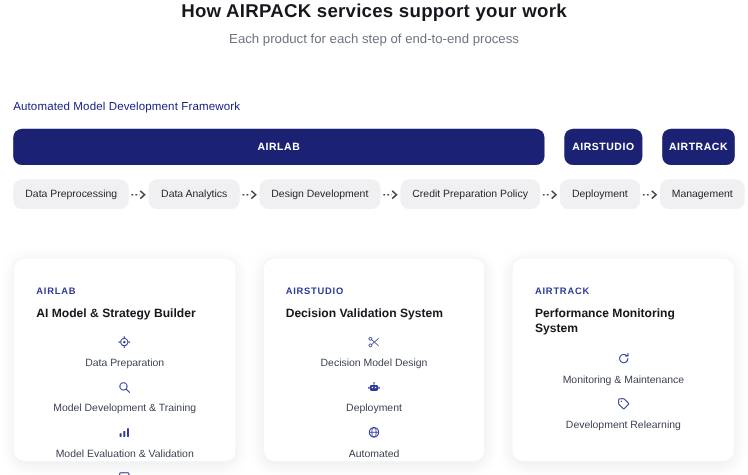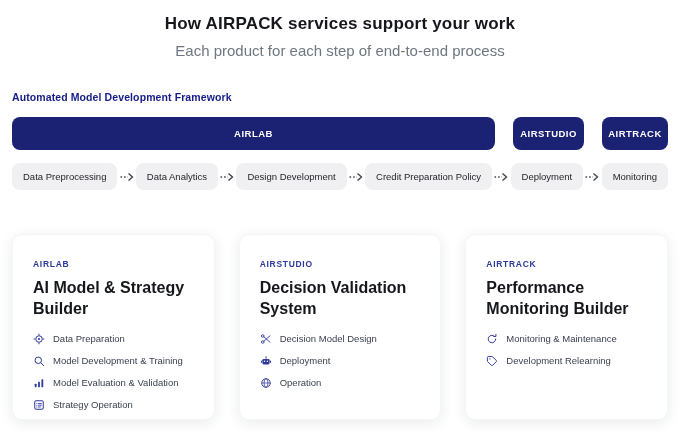--- a/index.html
+++ b/index.html
@@ -14,28 +14,28 @@
   html,body{width:680px;height:432px;}
   body{
     background:#fff;
     font-family:"Liberation Sans", sans-serif;
     position:relative;
     overflow:hidden;
   }
   .page{position:relative;width:680px;height:432px;}
 
   
-  .header{position:absolute;top:14px;left:0;right:0;text-align:center;}
+  .header{position:absolute;top:0;left:0;right:0;text-align:center;}
   .page-title{font-size:17px;font-weight:bold;color:var(--title);letter-spacing:.2px;}
-  .page-subtitle{font-size:15px;color:var(--muted);margin-top:8px;}
+  .page-subtitle{font-size:12px;color:var(--muted);margin-top:8px;}
 
   
   .framework-label{
     position:absolute;top:91px;left:12px;
-    font-size:10.5px;font-weight:bold;color:#141c86;letter-spacing:.1px;
+    font-size:10.5px;font-weight:normal;color:#141c86;letter-spacing:.1px;
   }
 
   
   .bars{position:absolute;top:117px;left:12px;right:12px;display:flex;gap:18px;height:33px;}
   .product-bar{
     background:var(--navy);color:#fff;border-radius:8px;
     display:flex;align-items:center;justify-content:center;
     font-size:9.5px;font-weight:bold;letter-spacing:.5px;cursor:pointer;
   }
   .product-bar.main{flex:1;}
@@ -53,23 +53,23 @@
   .flow-arrow{flex:0 0 auto;color:#41464e;margin:0 2px;display:block;}
 
   
   .cards{position:absolute;top:234px;left:12px;right:12px;height:186px;display:flex;gap:24px;}
   .card{
     flex:1;background:#fff;border-radius:10px;border:1px solid #f4f5f7;
     box-shadow:0 3px 14px rgba(25,28,40,.09);
     padding:24px 20px 16px;
   }
   .card-label{font-size:8.5px;font-weight:bold;color:var(--accent);letter-spacing:.7px;}
-  .card-title{font-size:16px;font-weight:bold;color:var(--title);line-height:1.3;margin:9px 0 13px;}
+  .card-title{font-size:11px;font-weight:bold;color:var(--title);line-height:1.3;margin:9px 0 13px;}
   .card-items{display:flex;flex-direction:column;gap:10px;}
-  .card-item{display:flex;align-items:flex-start;gap:8px;}
+  .card-item{display:flex;align-items:center;gap:8px;flex-direction:column;}
   .ic{width:12px;height:12px;flex:0 0 12px;color:var(--accent);display:block;}
   .item-text{font-size:9.5px;color:var(--item-text);}
 </style>
 </head>
 <body>
 
 <div class="page">
 
   <div class="header">
     <div class="page-title">How AIRPACK services support your work</div>
@@ -103,21 +103,21 @@
     <div class="step-pill">Credit Preparation Policy</div>
     <svg class="flow-arrow" width="14" height="10" viewBox="0 0 14 10">
         <line x1="0.5" y1="5" x2="8" y2="5" stroke="currentColor" stroke-width="1.4" stroke-dasharray="1.6 2"></line>
         <path d="M8.5 1.5 L12.5 5 L8.5 8.5" fill="none" stroke="currentColor" stroke-width="1.4"></path>
       </svg>
     <div class="step-pill">Deployment</div>
     <svg class="flow-arrow" width="14" height="10" viewBox="0 0 14 10">
         <line x1="0.5" y1="5" x2="8" y2="5" stroke="currentColor" stroke-width="1.4" stroke-dasharray="1.6 2"></line>
         <path d="M8.5 1.5 L12.5 5 L8.5 8.5" fill="none" stroke="currentColor" stroke-width="1.4"></path>
       </svg>
-    <div class="step-pill">Monitoring</div>
+    <div class="step-pill">Management</div>
   </div>
 
   <div class="cards">
 
     <div class="card">
       <div class="card-label">AIRLAB</div>
       <div class="card-title">AI Model &amp; Strategy Builder</div>
       <div class="card-items">
         <div class="card-item">
           <svg class="ic" viewBox="0 0 24 24">
@@ -178,28 +178,28 @@
               <circle cx="14.8" cy="12.6" r="1.4" fill="#fff"></circle>
             </svg>
           <span class="item-text">Deployment</span>
         </div>
         <div class="card-item">
           <svg class="ic" viewBox="0 0 24 24">
               <circle cx="12" cy="12" r="8.5" fill="none" stroke="currentColor" stroke-width="1.9"></circle>
               <ellipse cx="12" cy="12" rx="3.9" ry="8.5" fill="none" stroke="currentColor" stroke-width="1.5"></ellipse>
               <path d="M3.5 12h17" stroke="currentColor" stroke-width="1.5"></path>
             </svg>
-          <span class="item-text">Operation</span>
+          <span class="item-text">Automated</span>
         </div>
       </div>
     </div>
 
     <div class="card">
       <div class="card-label">AIRTRACK</div>
-      <div class="card-title">Performance Monitoring Builder</div>
+      <div class="card-title">Performance Monitoring System</div>
       <div class="card-items">
         <div class="card-item">
           <svg class="ic" viewBox="0 0 24 24">
               <path d="M19.5 12a7.5 7.5 0 1 1-2.1-5.2" fill="none" stroke="currentColor" stroke-width="2" stroke-linecap="round"></path>
               <path d="M19.8 2.8v4.3h-4.3" fill="none" stroke="currentColor" stroke-width="2" stroke-linecap="round" stroke-linejoin="round"></path>
             </svg>
           <span class="item-text">Monitoring &amp; Maintenance</span>
         </div>
         <div class="card-item">
           <svg class="ic" viewBox="0 0 24 24">

